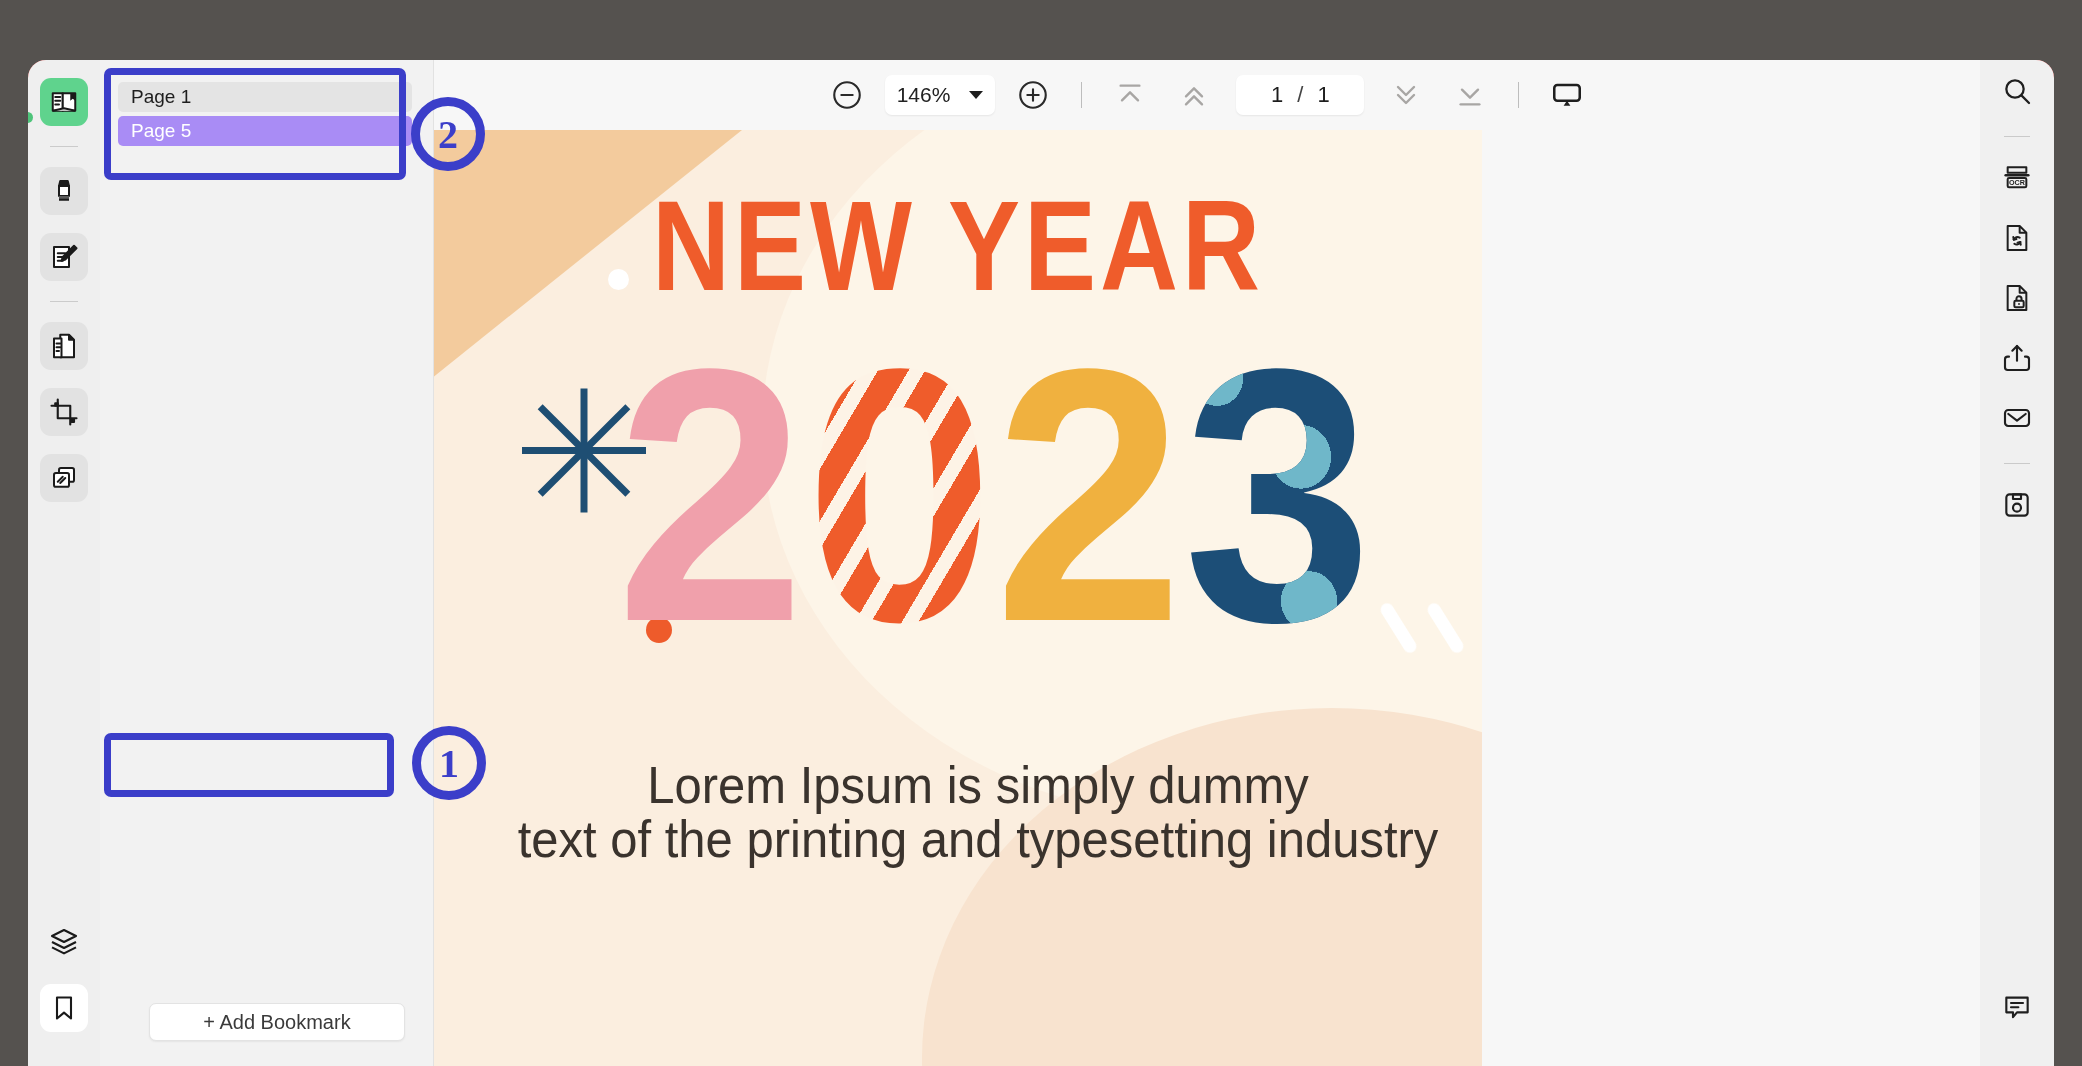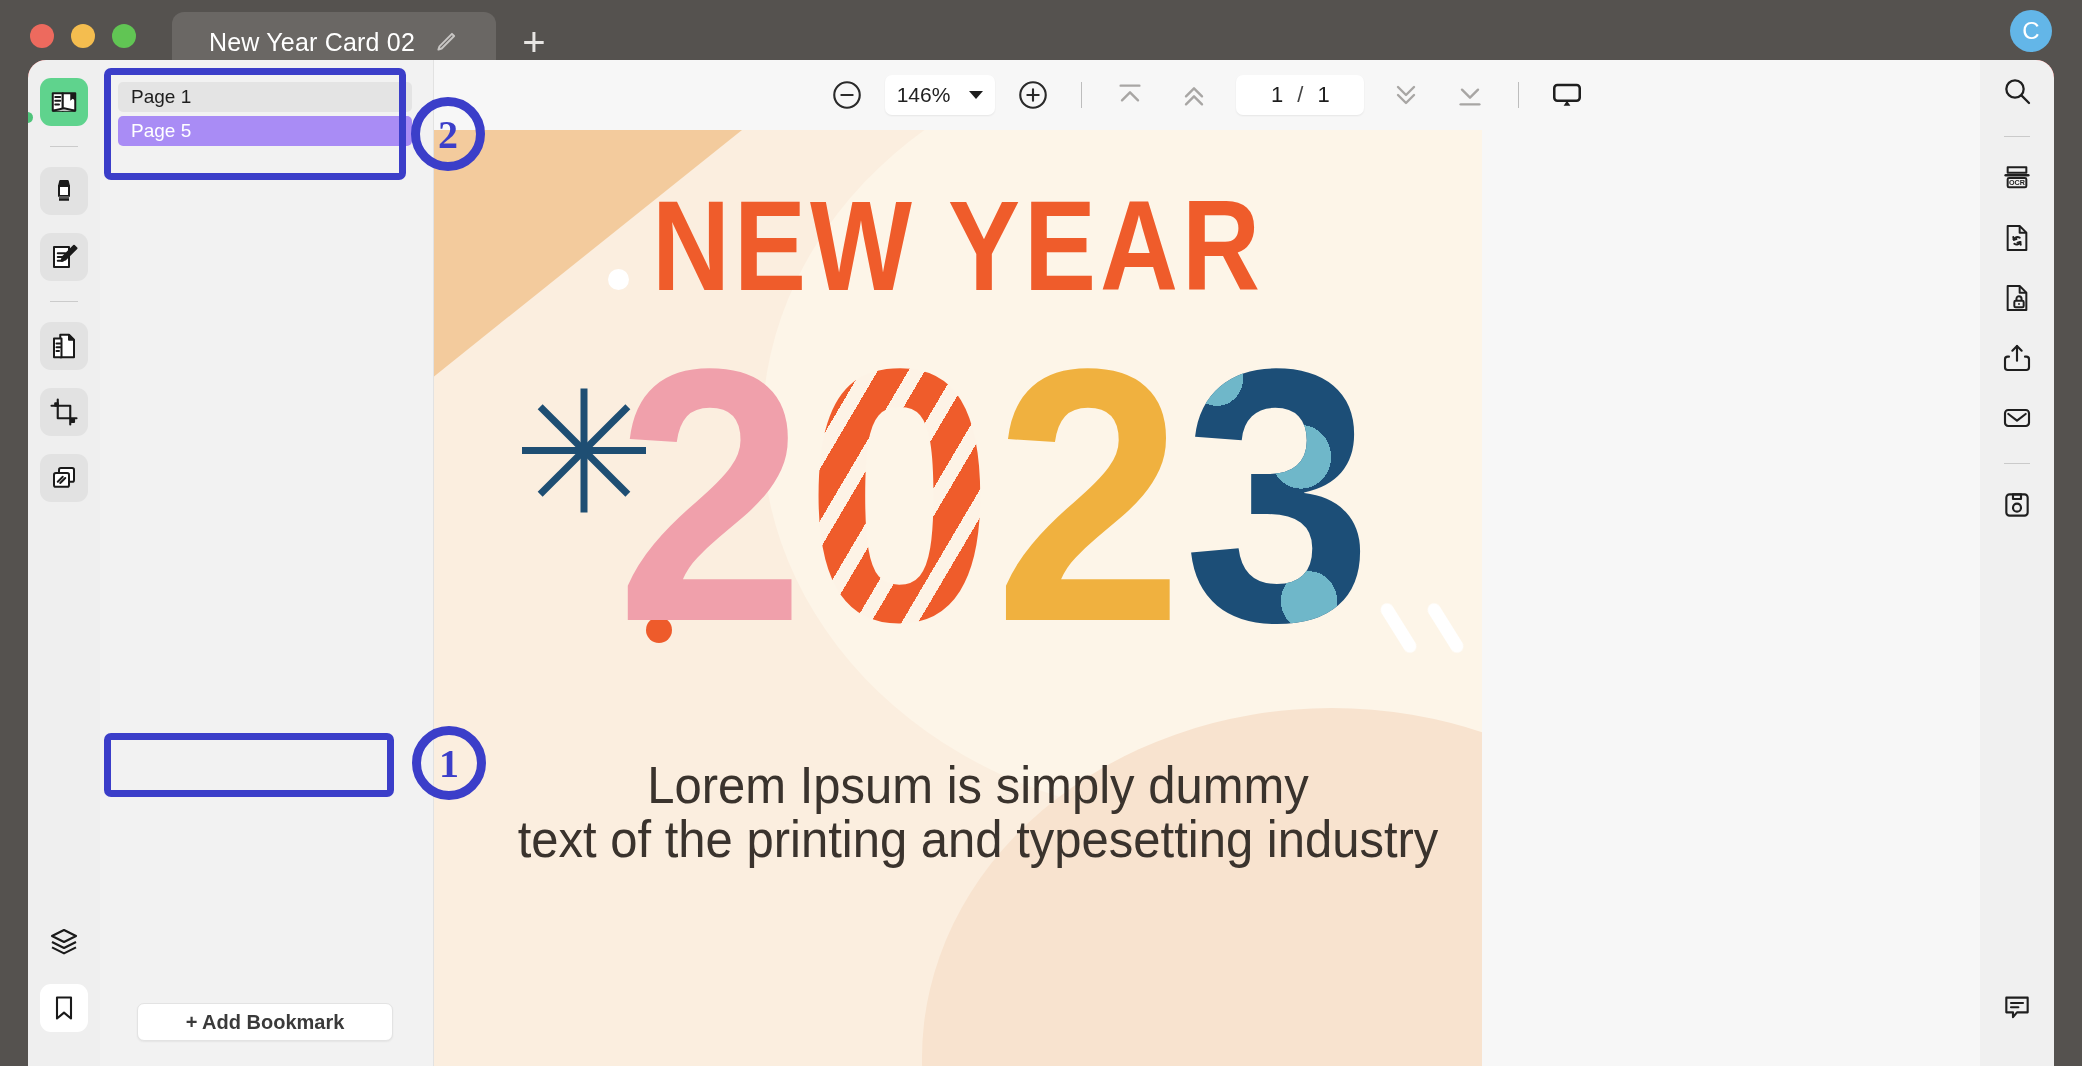--- a/index.html
+++ b/index.html
@@ -116,23 +116,23 @@
     height: 30px; border-radius: 5px;
     display: flex; align-items: center;
     padding-left: 13px;
     font-size: 19px; color: #1d1d1d;
     margin-bottom: 4px;
   }
   .bm-row.p1 { background: #e4e4e4; }
   .bm-row.p2 { background: #a98cf5; color: #ffffff; }
 
   .addbm-wrap {
-    position: absolute; left: 18px; bottom: 22px;
+    position: absolute; left: 30px; bottom: 22px;
     width: 294px; height: 44px;
-    display: flex; align-items: center; justify-content: center; font-weight: bold;
+    display: flex; align-items: center; justify-content: center;
   }
   .addbm {
     width: 256px; height: 38px;
     background: #ffffff;
     border: 1px solid #e3e3e3;
     border-radius: 7px;
     display: flex; align-items: center; justify-content: center;
     font-size: 20px; color: #3a3a3a;
     box-shadow: 0 1px 2px rgba(0,0,0,.06);
   }
@@ -344,40 +344,20 @@
   .rrail-sep { width: 26px; height: 1px; background: #cacaca; margin: 8px 0 18px 0; }
   .rrail-spacer { flex: 1 1 auto; }
 
   svg { display: block; }
 </style>
 </head>
 <body>
 
 <div id="app">
 
-  <div class="titlebar">
-    <div class="traffic">
-      <div class="dot red"></div>
-      <div class="dot yellow"></div>
-      <div class="dot green"></div>
-    </div>
-
-    <div class="tab">
-      <span class="tab-title">New Year Card 02</span>
-      <span class="pencil-ic">
-        <svg viewBox="0 0 24 24" width="26" height="26" fill="none" stroke="#d9d7d5" stroke-width="1.8" stroke-linecap="round" stroke-linejoin="round">
-          <path d="M17.5 4.5l2 2L8 18l-3 1 1-3z"></path>
-        </svg>
-      </span>
-    </div>
-
-    <div class="plus-tab">+</div>
-
-    <div class="avatar">C</div>
-  </div>
 
   <div class="window-body">
 
     <div class="rail">
       <div class="green-led"></div>
 
       <div class="rail-btn active-green">
         <span>
           <svg width="30" height="30" viewBox="0 0 24 24" fill="none" stroke="#1a1a1a" stroke-width="1.6" stroke-linejoin="round">
             <path d="M3 5h8v14H3z" fill="#fff"></path>

